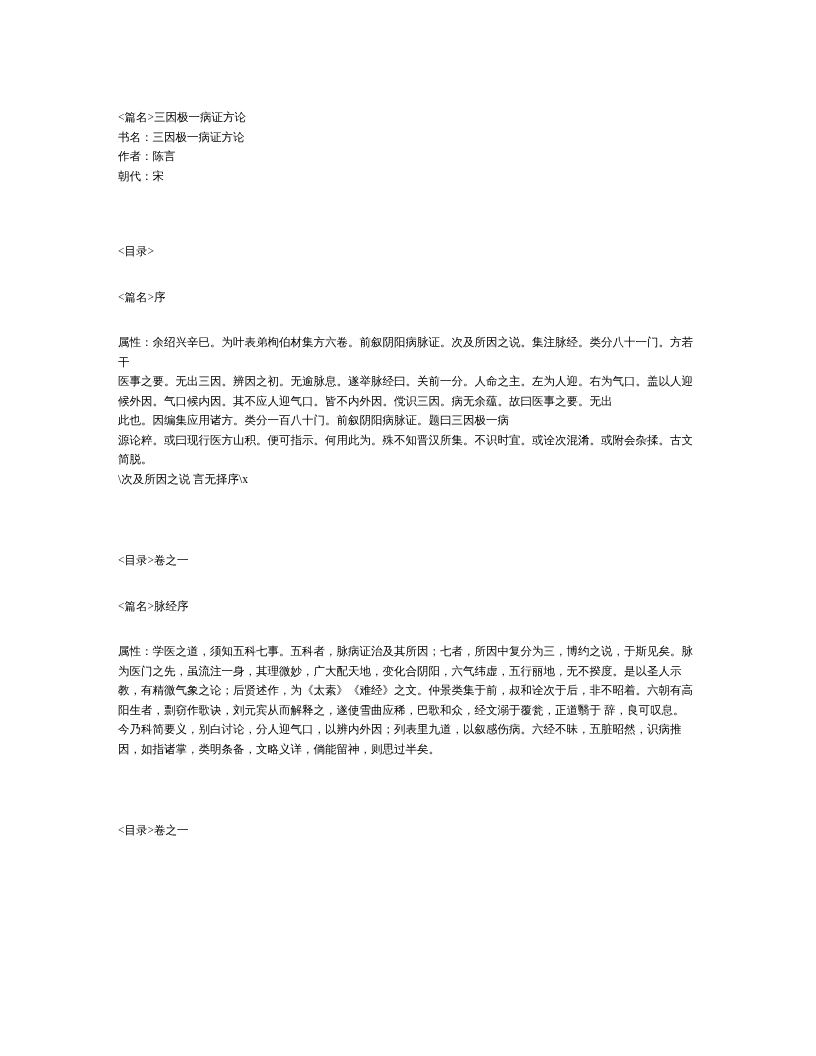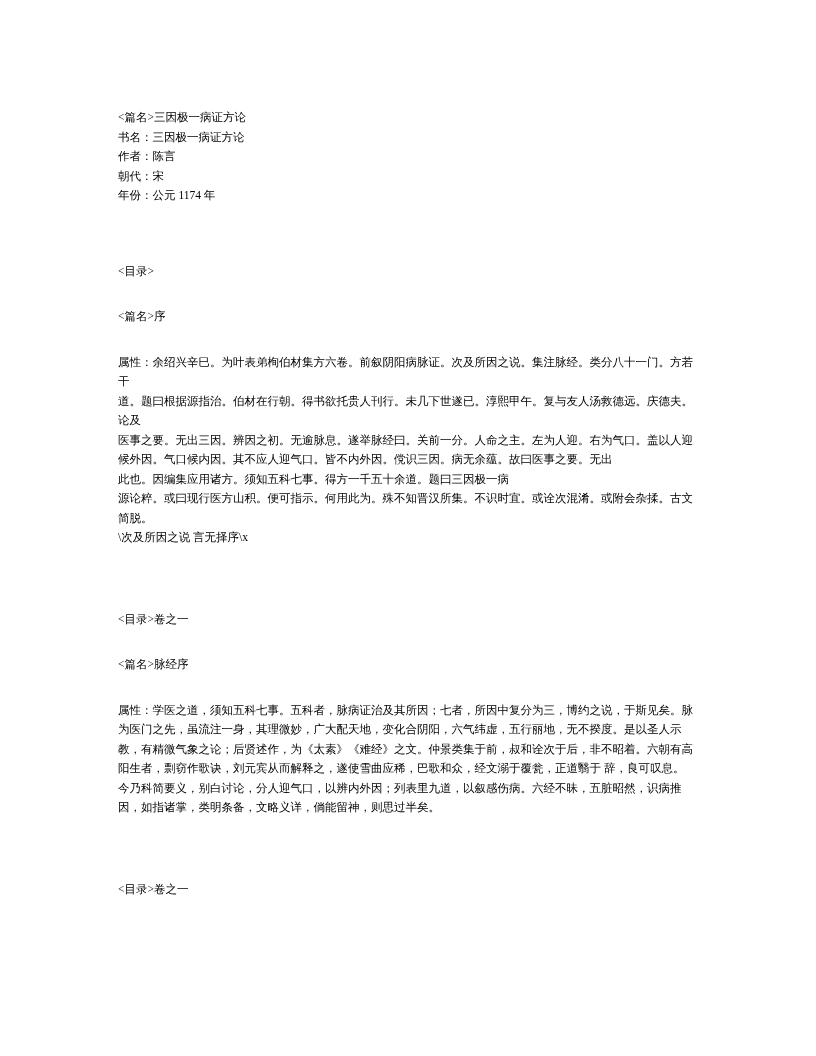--- a/index.html
+++ b/index.html
@@ -37,35 +37,33 @@
 </head>
 <body>
 
 <div class="page">
 
   <div class="block">
     <p class="header-line">&lt;篇名&gt;三因极一病证方论</p>
     <p class="header-line">书名：三因极一病证方论</p>
     <p class="header-line">作者：陈言</p>
     <p class="header-line">朝代：宋</p>
-    <p class="header-line">年份：公元 1174 年</p>
   </div>
 
   <div class="gap-lg"></div>
 
   <div class="block">
     <p>&lt;目录&gt;</p>
     <div class="gap-md"></div>
     <p>&lt;篇名&gt;序</p>
     <div class="gap-md"></div>
     <p>属性：余绍兴辛巳。为叶表弟栒伯材集方六卷。前叙阴阳病脉证。次及所因之说。集注脉经。类分八十一门。方若干</p>
-    <p>道。题曰根据源指治。伯材在行朝。得书欲托贵人刊行。未几下世遂已。淳熙甲午。复与友人汤救德远。庆德夫。论及</p>
     <p>医事之要。无出三因。辨因之初。无逾脉息。遂举脉经曰。关前一分。人命之主。左为人迎。右为气口。盖以人迎</p>
     <p>候外因。气口候内因。其不应人迎气口。皆不内外因。傥识三因。病无余蕴。故曰医事之要。无出</p>
-    <p>此也。因编集应用诸方。须知五科七事。得方一千五十余道。题曰三因极一病</p>
+    <p>此也。因编集应用诸方。类分一百八十门。前叙阴阳病脉证。题曰三因极一病</p>
     <p>源论粹。或曰现行医方山积。便可指示。何用此为。殊不知晋汉所集。不识时宜。或诠次混淆。或附会杂揉。古文简脱。</p>
     <p>\次及所因之说 言无择序\x</p>
   </div>
 
   <div class="gap-xl"></div>
 
   <div class="block">
     <p>&lt;目录&gt;卷之一</p>
     <div class="gap-md"></div>
     <p>&lt;篇名&gt;脉经序</p>

